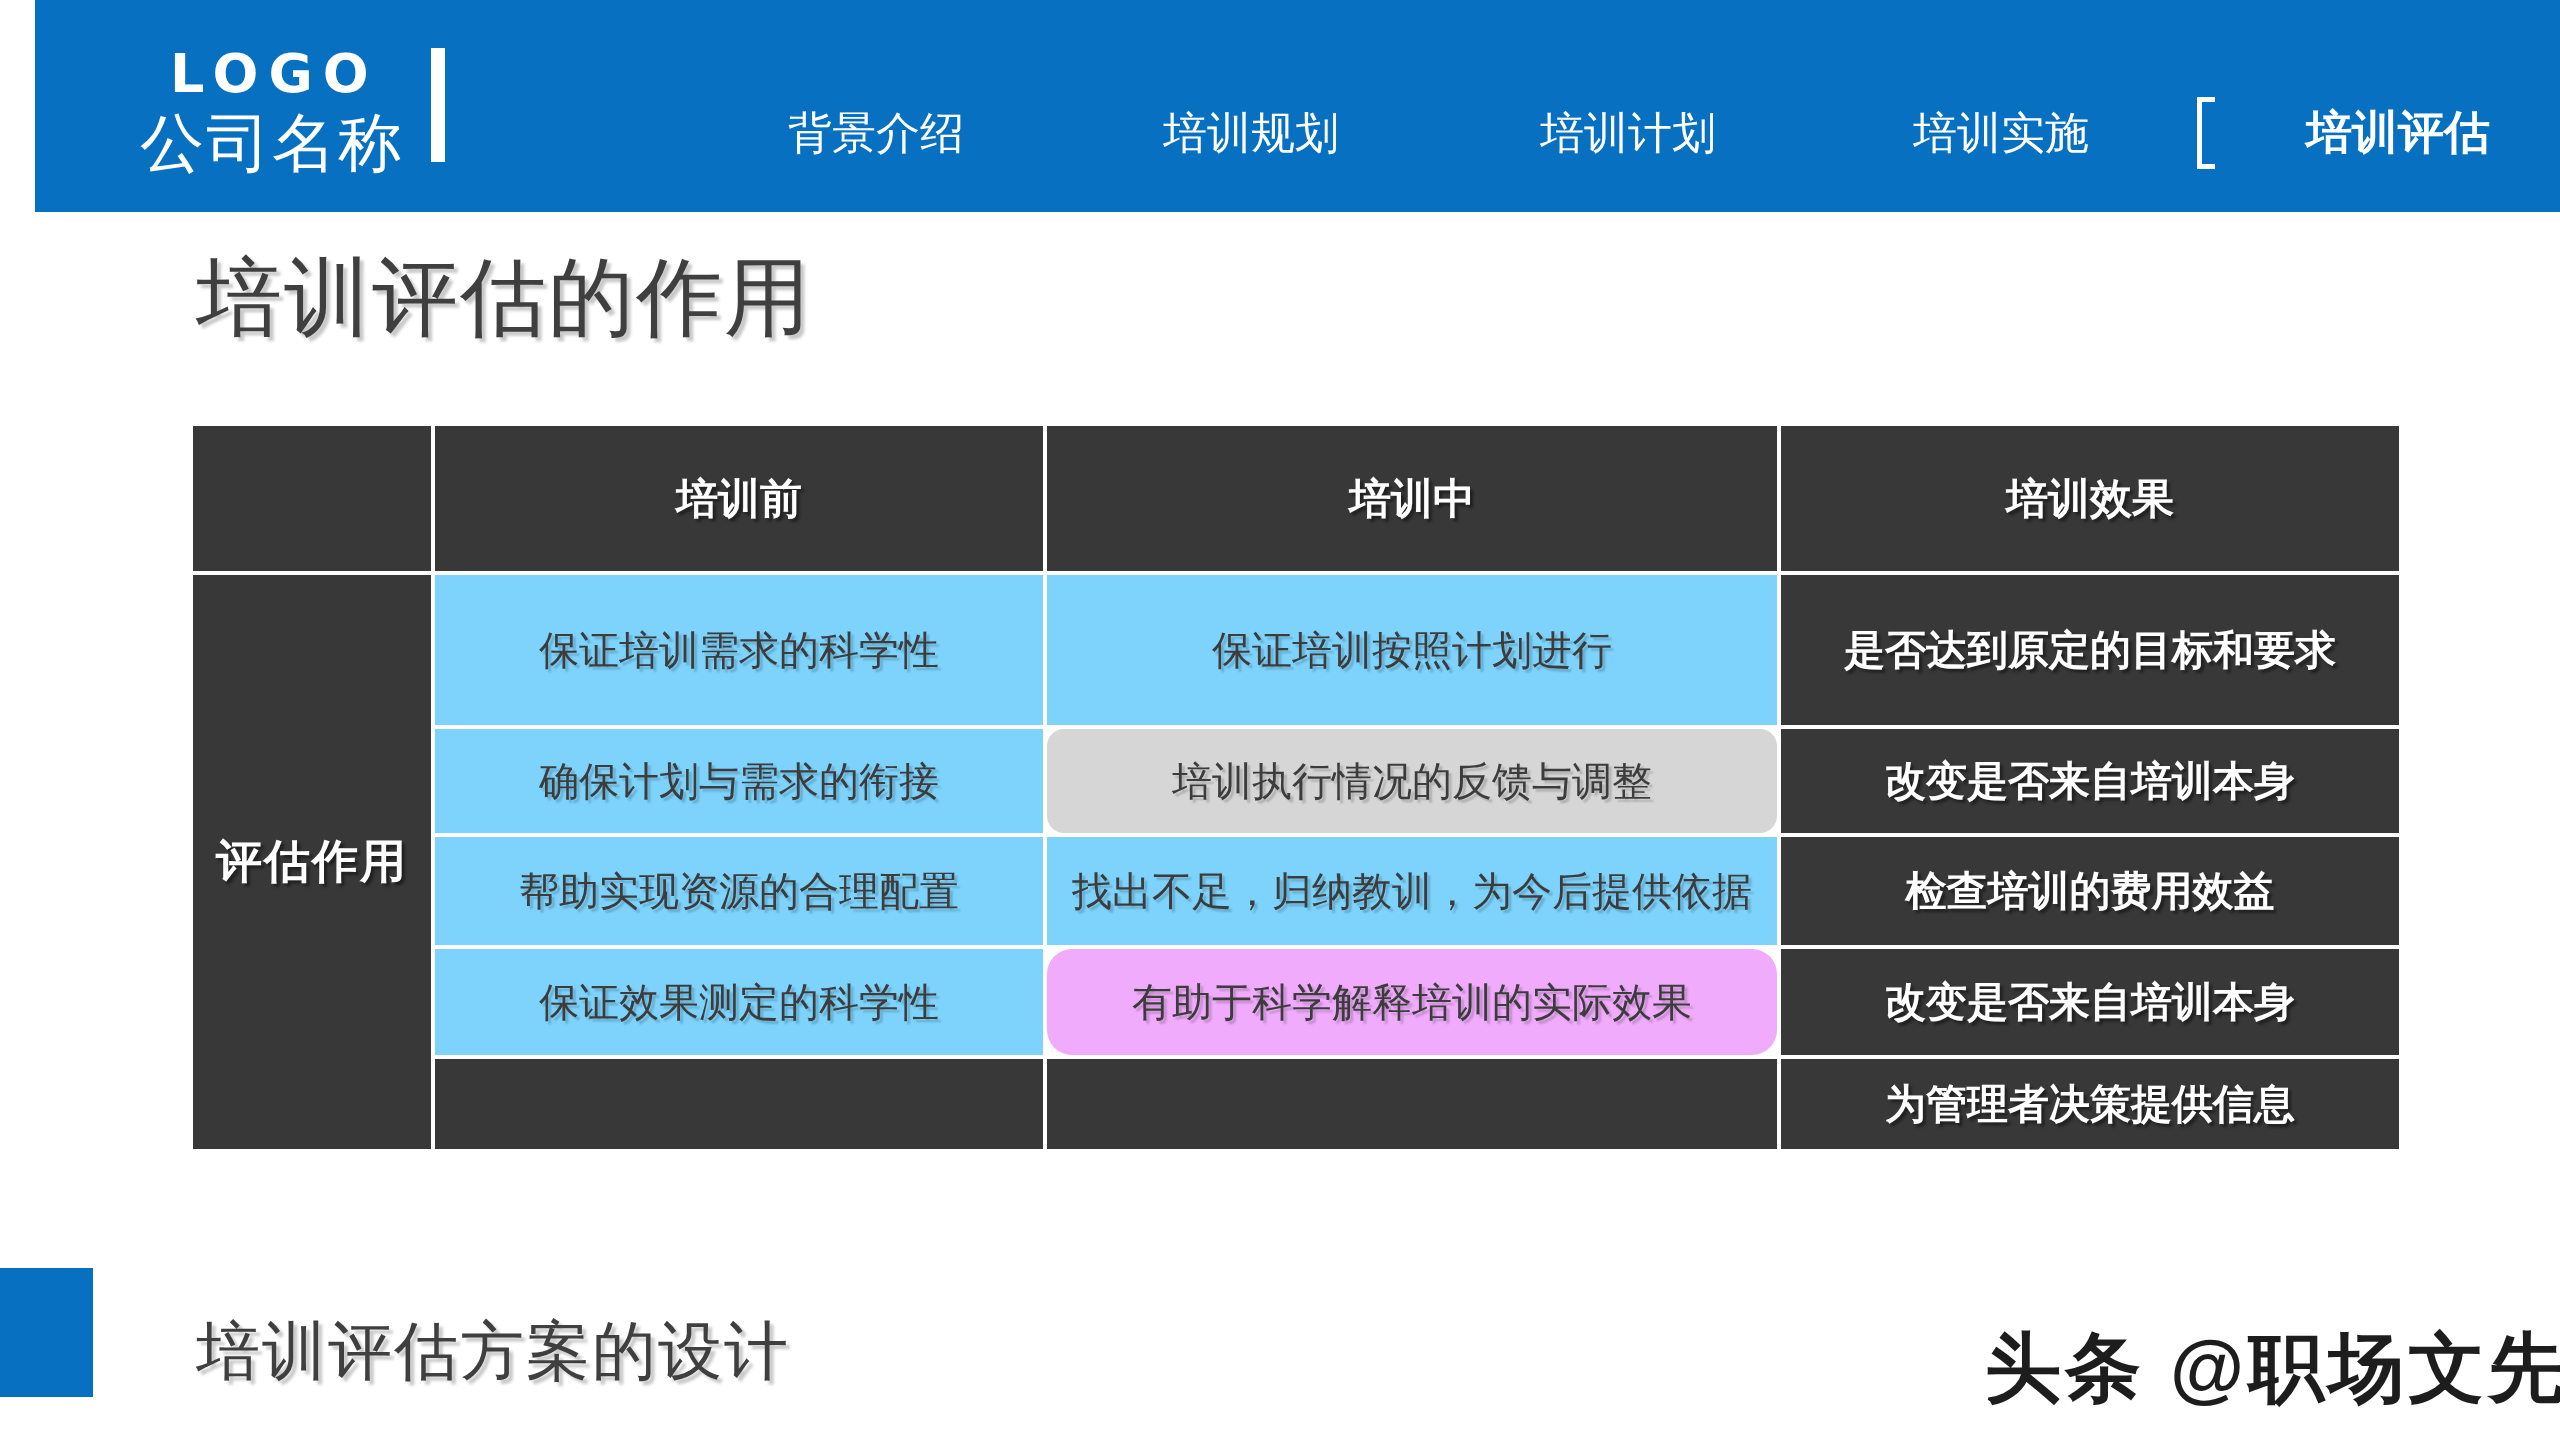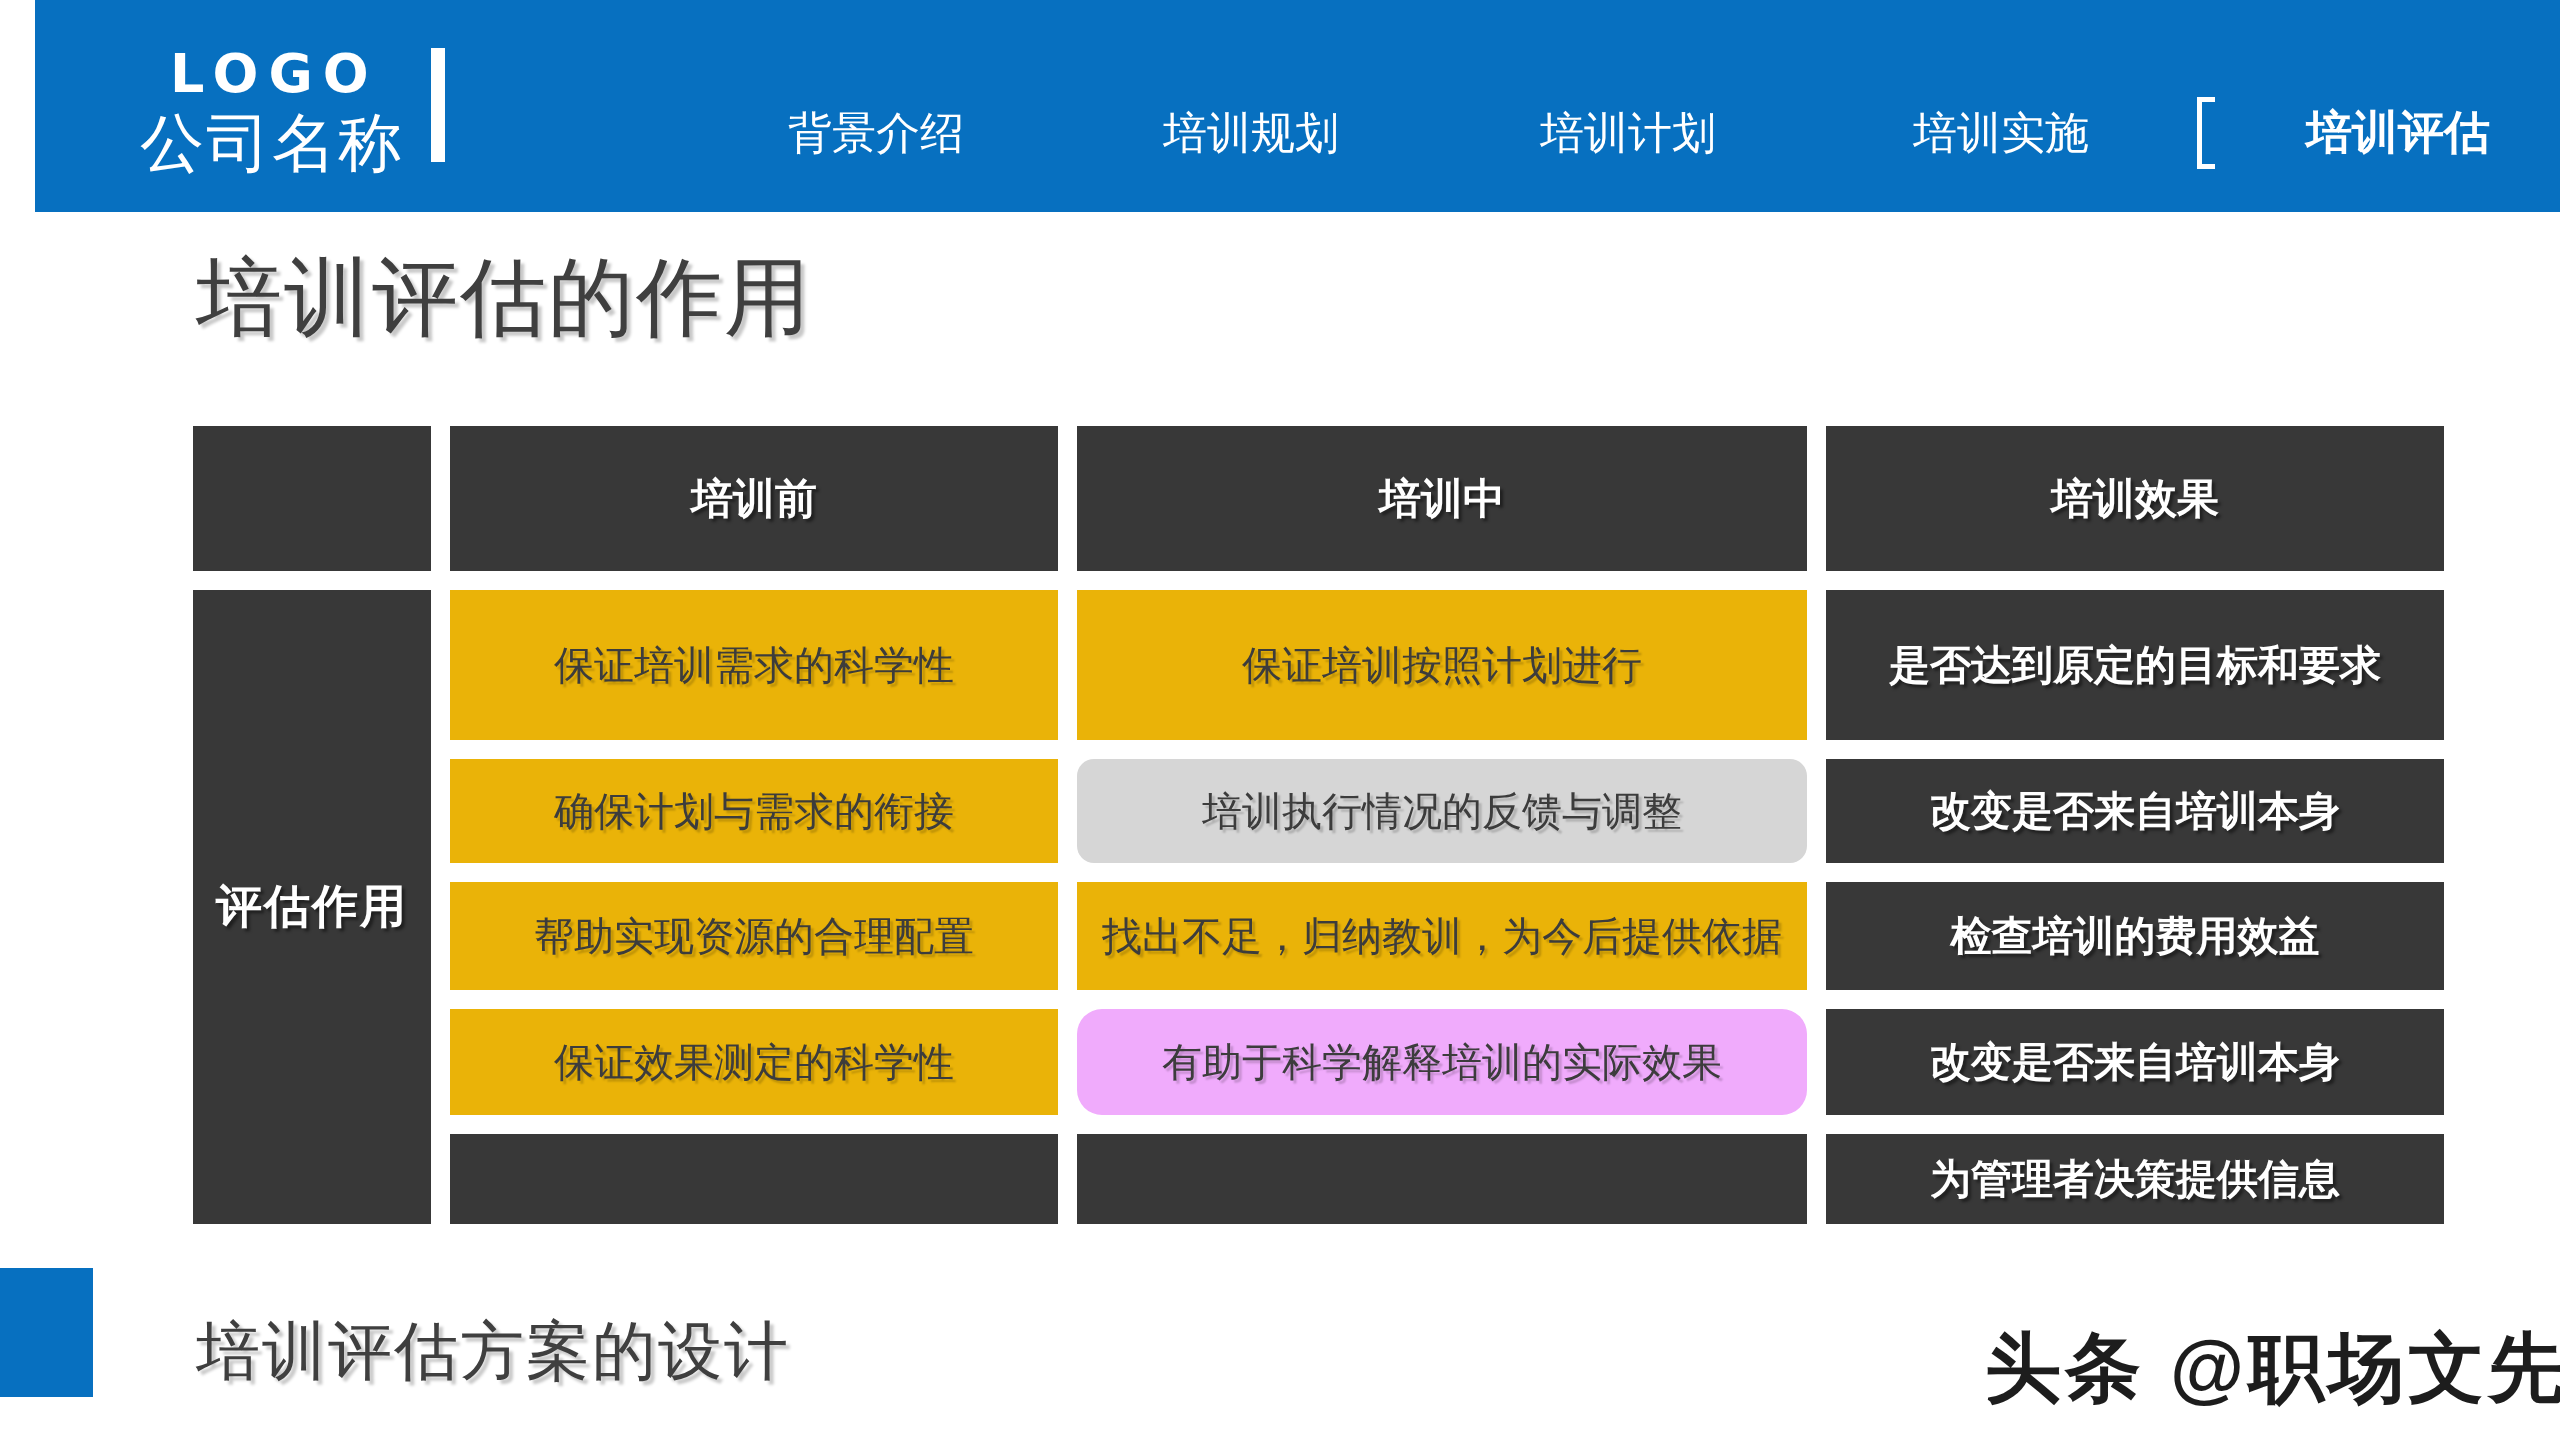--- a/index.html
+++ b/index.html
@@ -33,31 +33,31 @@
   .page-title{
     position:absolute;left:196px;top:240px;font-size:86px;color:#3f3f3f;
     letter-spacing:2px;text-shadow:4px 4px 3px rgba(0,0,0,0.22);white-space:nowrap;
   }
   
   .table{
     position:absolute;left:175px;top:426px;
     display:grid;
     grid-template-columns:238px 608px 730px 618px;
     grid-template-rows:145px 150px 104px 108px 106px 90px;
-    gap:19px;
+    gap:4px;
     padding-left:18px;
   }
   .cell{
     display:flex;align-items:center;justify-content:center;text-align:center;
     padding:0 18px;box-sizing:border-box;
   }
   .cell.dark{background:#383838;color:#fff;font-weight:bold;font-size:42px;
     text-shadow:3px 3px 3px rgba(0,0,0,0.45);}
   .cell.rowhead{font-size:46px;letter-spacing:2px;}
-  .cell.light{background:#eab308;color:#3c3c3c;font-size:40px;
+  .cell.light{background:#7dd3fc;color:#3c3c3c;font-size:40px;
     text-shadow:3px 3px 2px rgba(0,0,0,0.18);line-height:54px;}
   .cell.lighter{background:#d6d6d6;border-radius:17px;}
   .cell.lightest{background:#f0abfc;border-radius:25px;}
   .cell.darkcell{background:#383838;color:#fff;font-weight:bold;font-size:41px;
     text-shadow:3px 3px 3px rgba(0,0,0,0.45);line-height:54px;}
   
   .blue-square{position:absolute;left:0;top:1268px;width:93px;height:129px;background:#0770C0;}
   .footer-title{
     position:absolute;left:196px;top:1308px;font-size:64px;color:#3f3f3f;
     letter-spacing:2px;text-shadow:4px 4px 3px rgba(0,0,0,0.22);white-space:nowrap;

